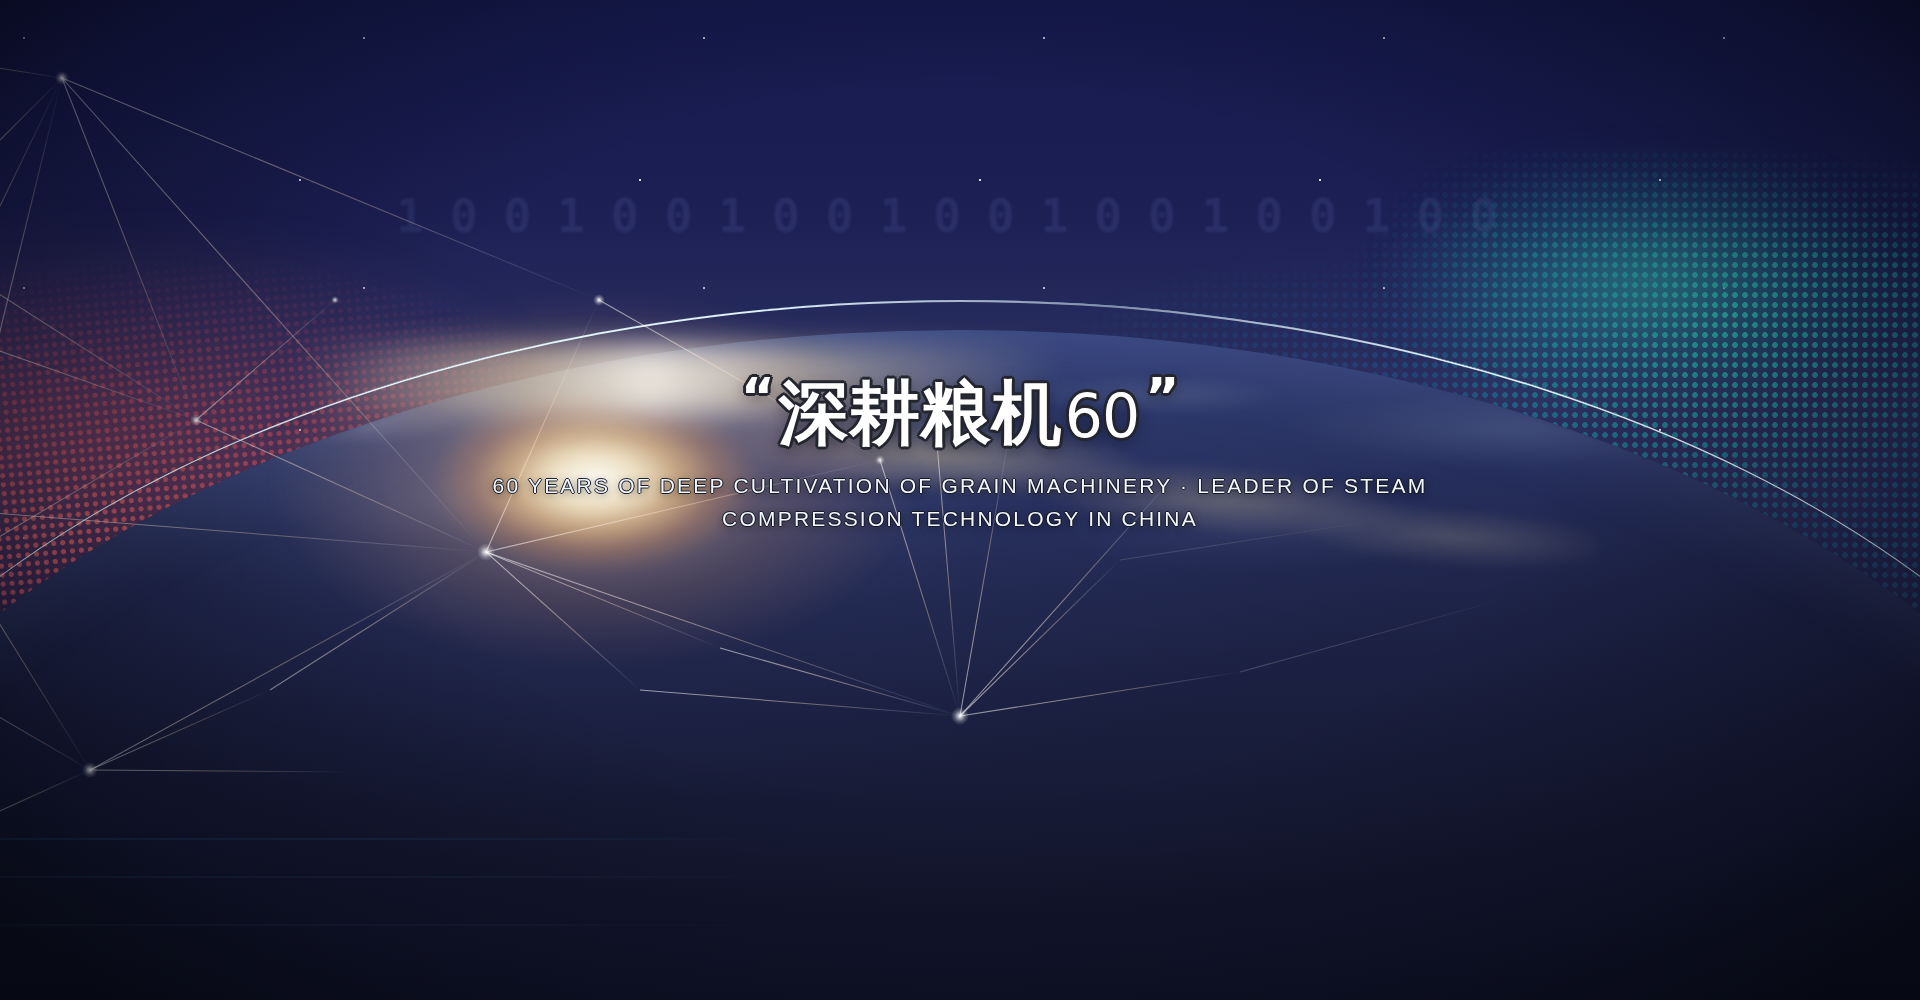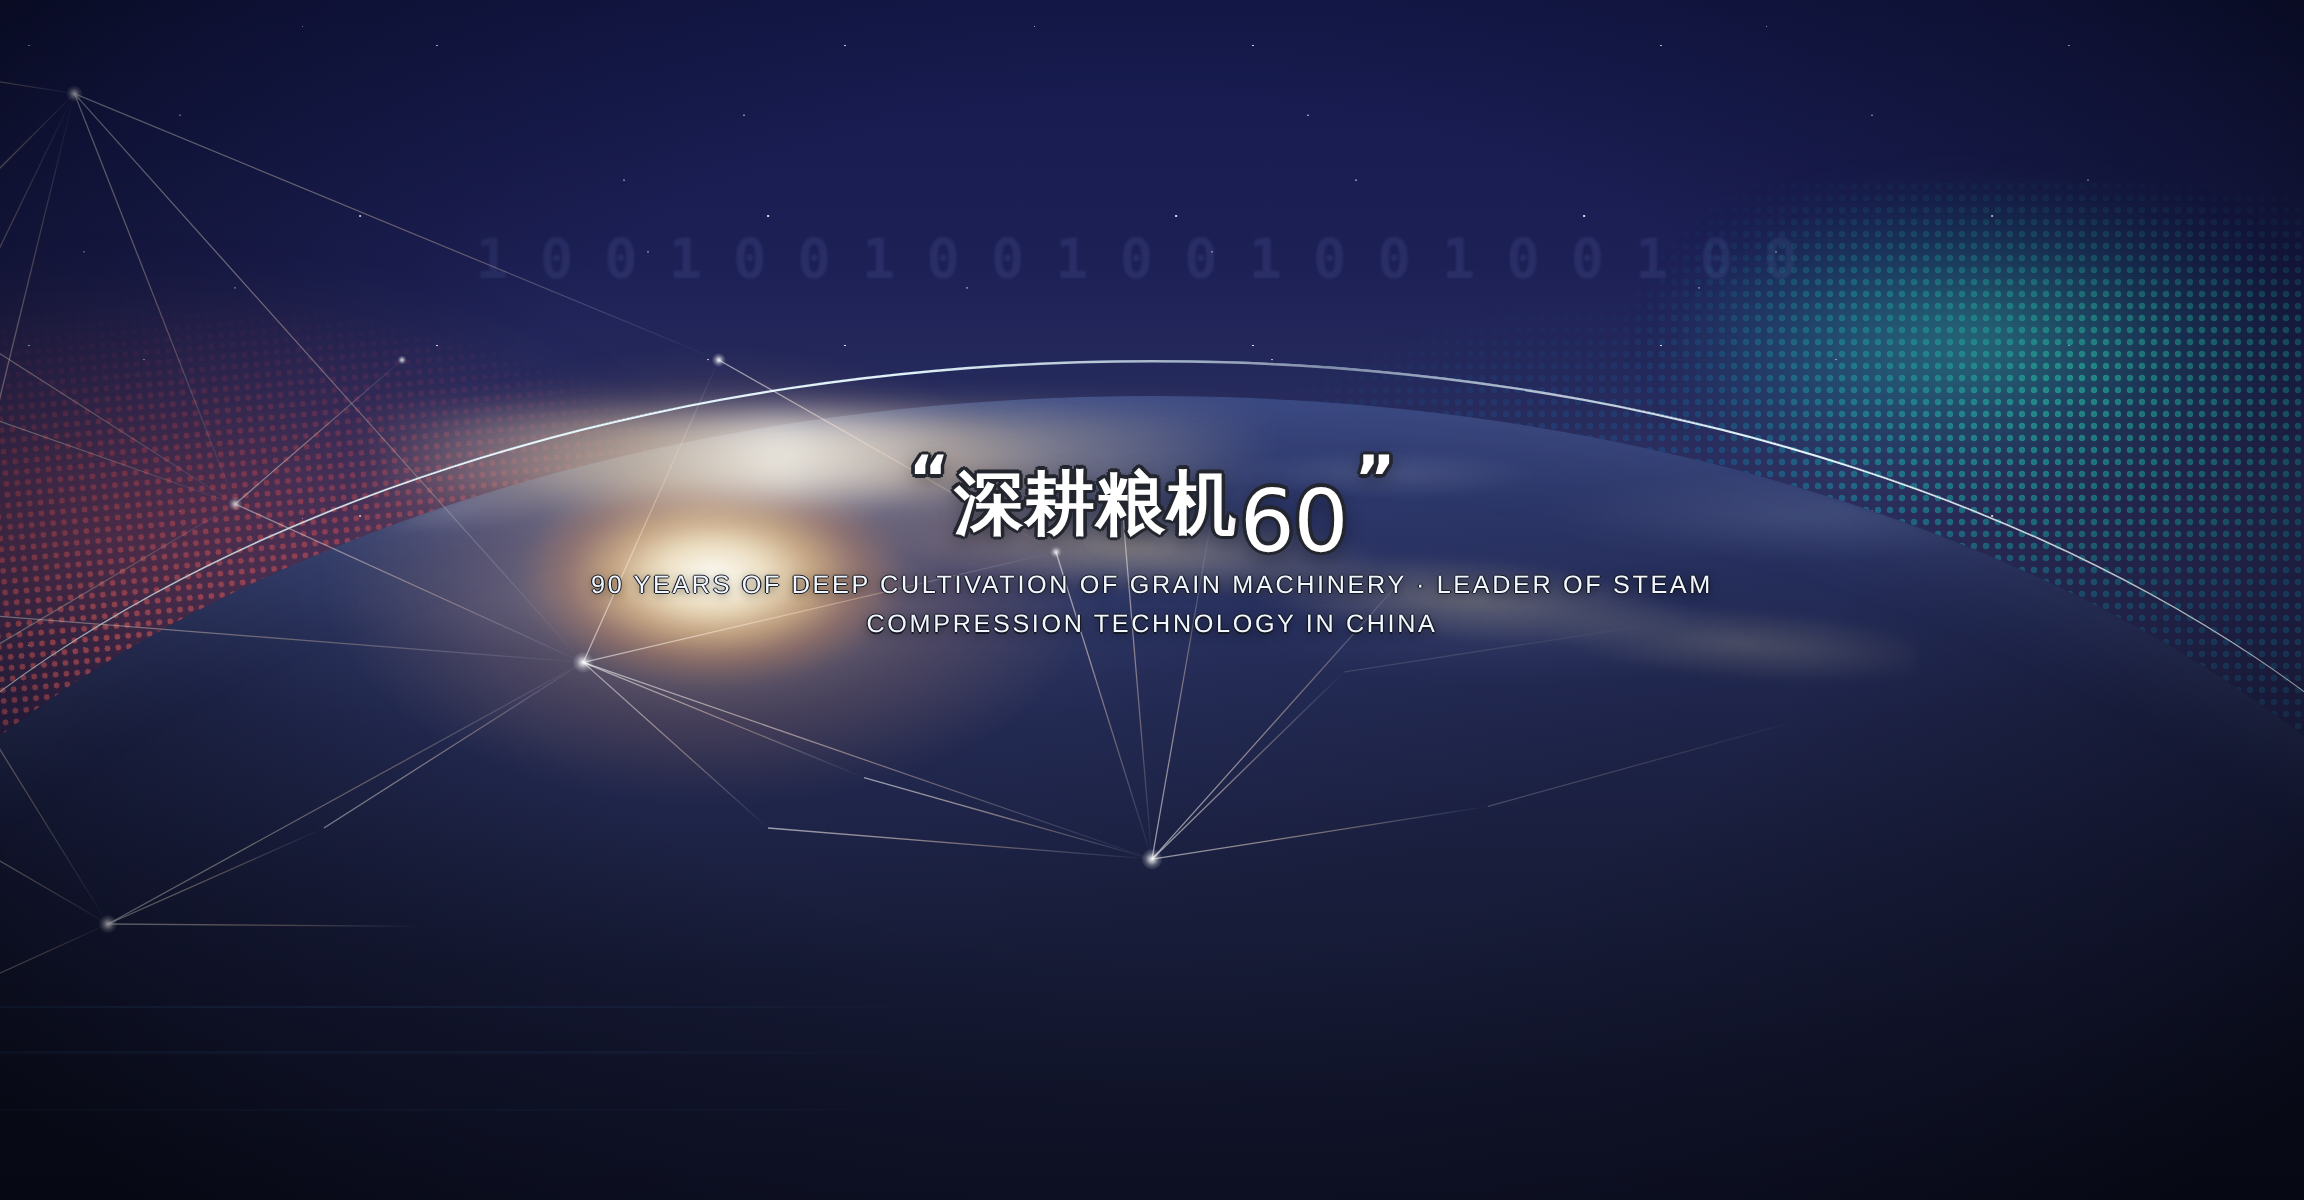--- a/index.html
+++ b/index.html
@@ -232,27 +232,27 @@
       -3px 0 0 #23262e, 3px 0 0 #23262e, 0 -3px 0 #23262e, 0 3px 0 #23262e,
       -2px -2px 0 #23262e, 2px -2px 0 #23262e, -2px 2px 0 #23262e, 2px 2px 0 #23262e,
       0 5px 16px rgba(0,0,0,.55);
   }
   .hl-quote{
     font-size:52px;line-height:1;font-weight:700;
     position:relative;top:-22px;
     margin:0 4px;
   }
   .hl-cn{
-    font-size:58px;line-height:1;letter-spacing:1px;text-align:center;
+    font-size:70px;line-height:1;letter-spacing:1px;text-align:center;
   }
   .hl-num{
-    font-size:72px;line-height:1;font-weight:400;
+    font-size:60px;line-height:1;font-weight:400;
     letter-spacing:-1px;
     margin:0 2px;
-    position:relative;top:20px;
+    position:relative;top:0;
     font-family:"DejaVu Sans","Liberation Sans",sans-serif;
   }
   #subtitle{
     margin-top:22px;
     text-align:center;
     color:#f2f6ff;
     font-family:"Liberation Sans",sans-serif;
     font-size:21px;
     font-weight:400;
     letter-spacing:2.2px;
@@ -369,19 +369,19 @@
   <div id="textblock">
 
     <div id="headline">
       <span class="hl-quote">“</span>
       <span class="hl-cn">深耕粮机</span>
       <span class="hl-num">60</span>
       <span class="hl-quote">”</span>
     </div>
 
     <div id="subtitle">
-      <span class="sub-line">90 YEARS OF DEEP CULTIVATION OF GRAIN MACHINERY · LEADER OF STEAM</span>
+      <span class="sub-line">60 YEARS OF DEEP CULTIVATION OF GRAIN MACHINERY · LEADER OF STEAM</span>
       <span class="sub-line">COMPRESSION TECHNOLOGY IN CHINA</span>
     </div>
 
   </div>
 
 </div>
 
 </body></html>

